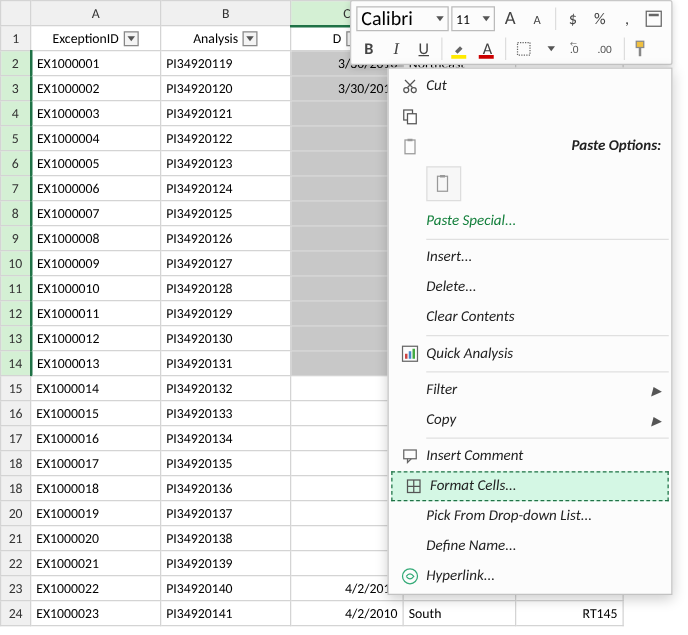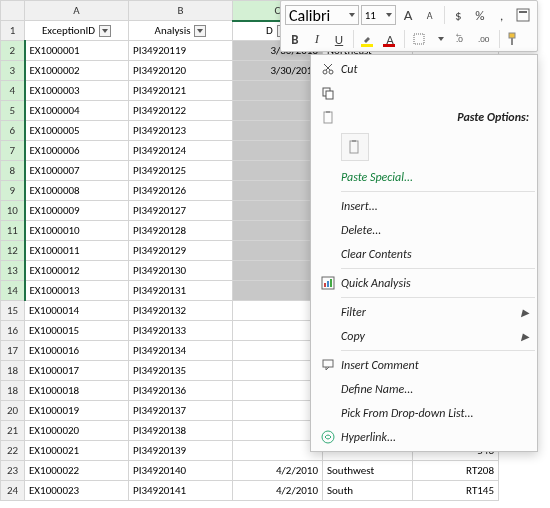--- a/index.html
+++ b/index.html
@@ -410,27 +410,37 @@
   <div class="ctxsep"></div>
   <div class="ctxitem">
     <span class="ctxicon">
         <svg width="14" height="14" viewBox="0 0 14 14">
           <rect x="2" y="2" width="10" height="7" fill="none" stroke="#666"></rect>
           <path d="M5 9 L5 12 L8 9" fill="none" stroke="#666"></path>
         </svg>
       </span>
     <span class="ctxlabel">Insert Comment</span>
   </div>
+  <div class="ctxitem highlight">
+    <span class="ctxicon">
+        <svg width="14" height="14" viewBox="0 0 14 14">
+          <rect x="2" y="2" width="10" height="10" fill="none" stroke="#555"></rect>
+          <line x1="2" y1="7" x2="12" y2="7" stroke="#555"></line>
+          <line x1="7" y1="2" x2="7" y2="12" stroke="#555"></line>
+        </svg>
+      </span>
+    <span class="ctxlabel">Format Cells...</span>
+  </div>
+  <div class="ctxitem">
+    <span class="ctxicon"></span>
+    <span class="ctxlabel">Pick From Drop-down List...</span>
+  </div>
   <div class="ctxitem">
     <span class="ctxicon"></span>
     <span class="ctxlabel">Define Name...</span>
-  </div>
-  <div class="ctxitem">
-    <span class="ctxicon"></span>
-    <span class="ctxlabel">Pick From Drop-down List...</span>
   </div>
   <div class="ctxitem">
     <span class="ctxicon">
         <svg width="14" height="14" viewBox="0 0 14 14">
           <ellipse cx="7" cy="7" rx="6" ry="6" fill="none" stroke="#3a7"></ellipse>
           <path d="M4 7 Q7 3 10 7 Q7 11 4 7" fill="none" stroke="#3a7"></path>
         </svg>
       </span>
     <span class="ctxlabel">Hyperlink...</span>
   </div>

